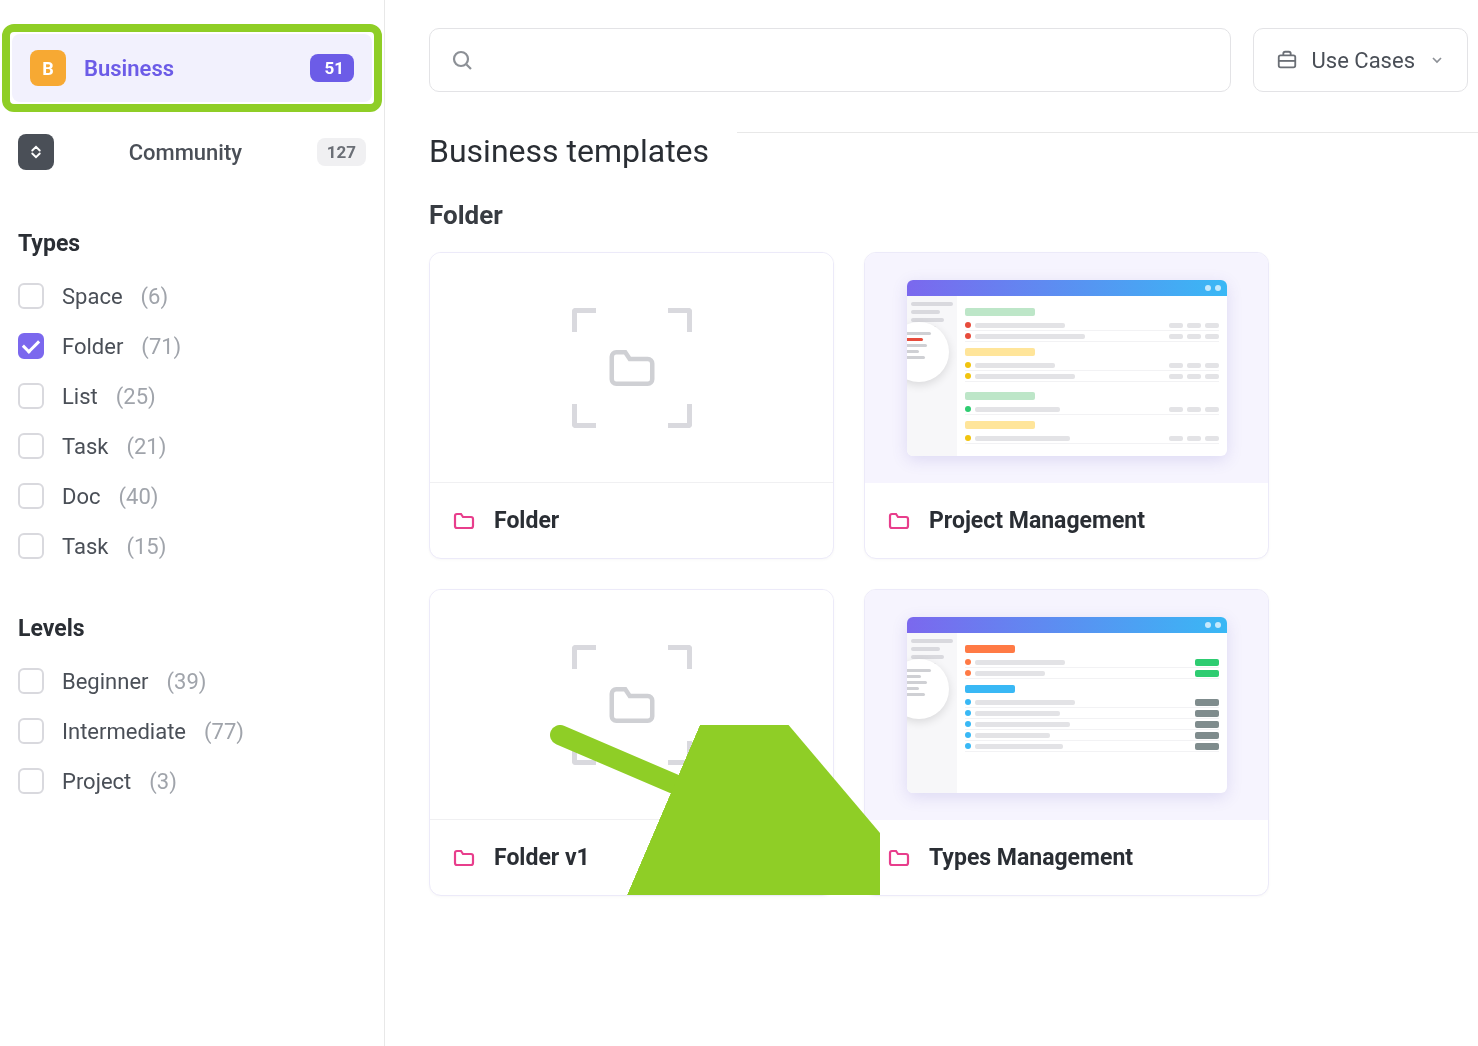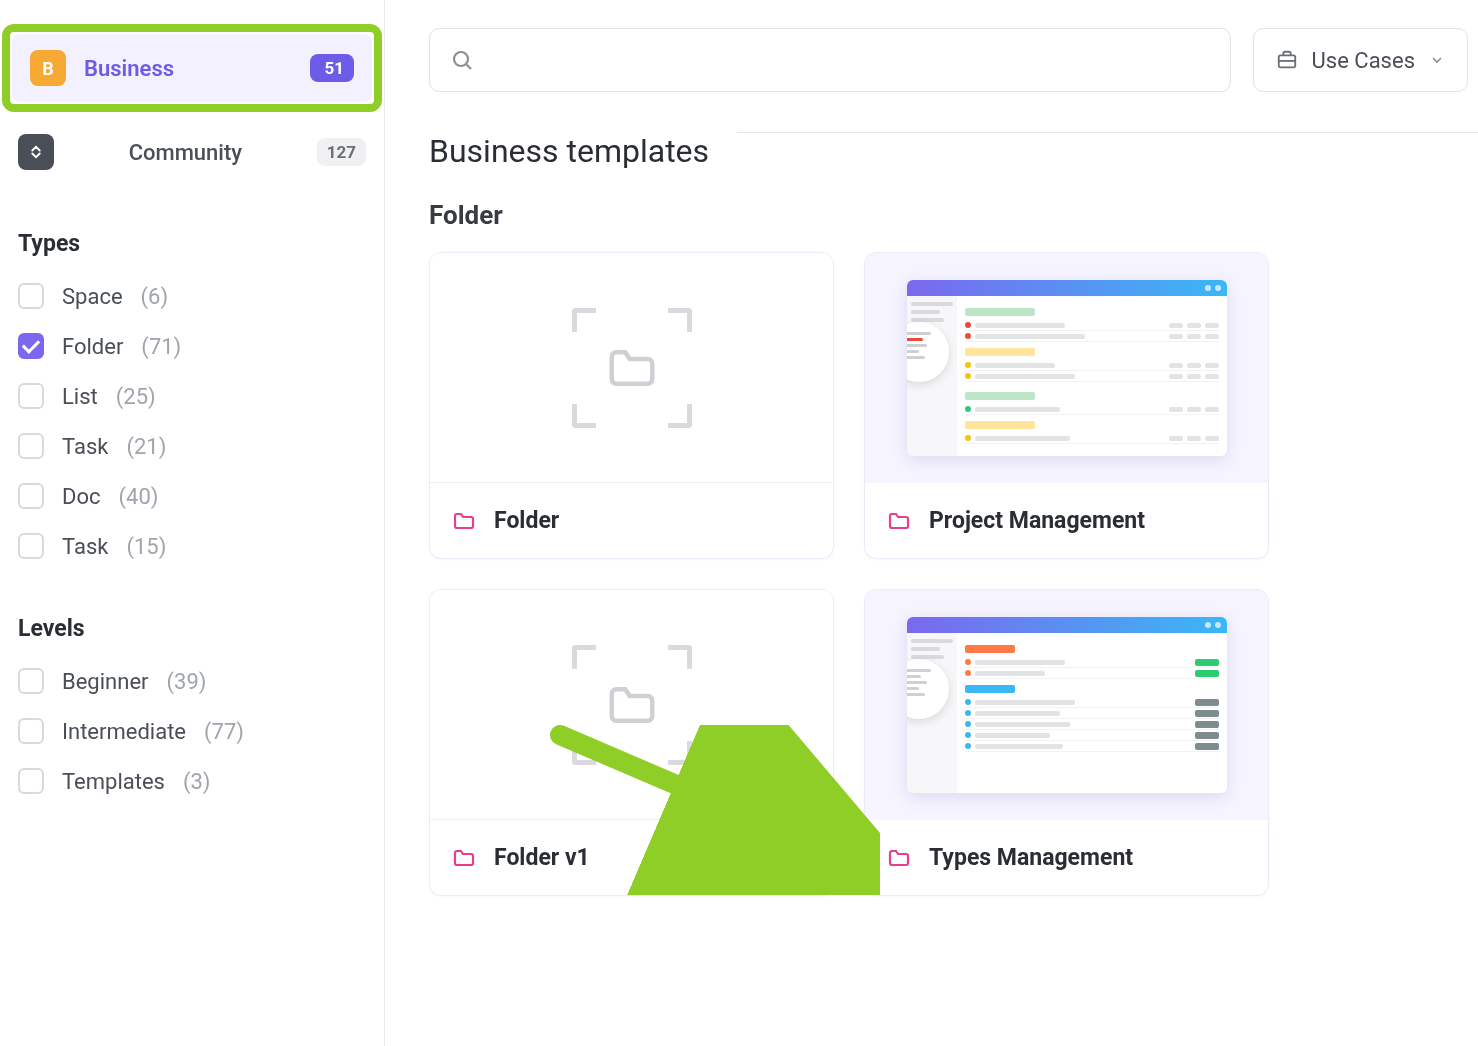--- a/index.html
+++ b/index.html
@@ -346,21 +346,21 @@
       <span class="filter-label">Beginner</span>
       <span class="filter-count">(39)</span>
     </div>
     <div class="filter-row">
       <div class="checkbox"></div>
       <span class="filter-label">Intermediate</span>
       <span class="filter-count">(77)</span>
     </div>
     <div class="filter-row">
       <div class="checkbox"></div>
-      <span class="filter-label">Templates</span>
+      <span class="filter-label">Project</span>
       <span class="filter-count">(3)</span>
     </div>
   </aside>
 
   <main class="main">
     <div class="topbar">
       <div class="search-box">
         <svg width="24" height="24" viewBox="0 0 24 24" fill="none" stroke="#8c9096" stroke-width="2.2">
             <circle cx="11" cy="11" r="7"></circle>
             <line x1="21" y1="21" x2="16.5" y2="16.5"></line>

